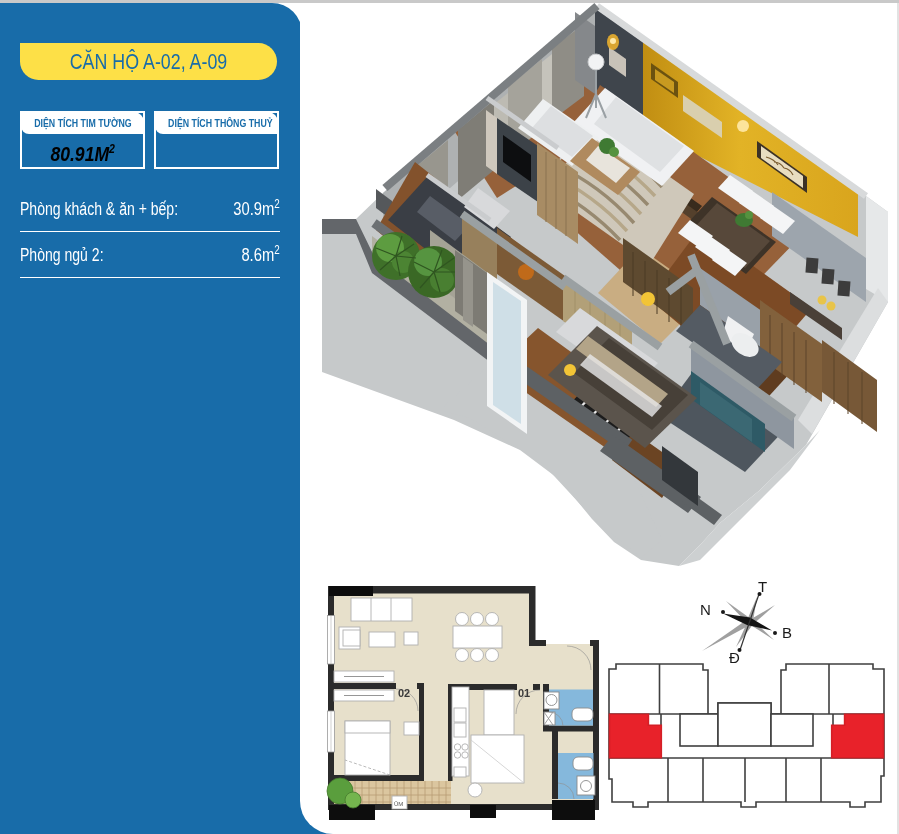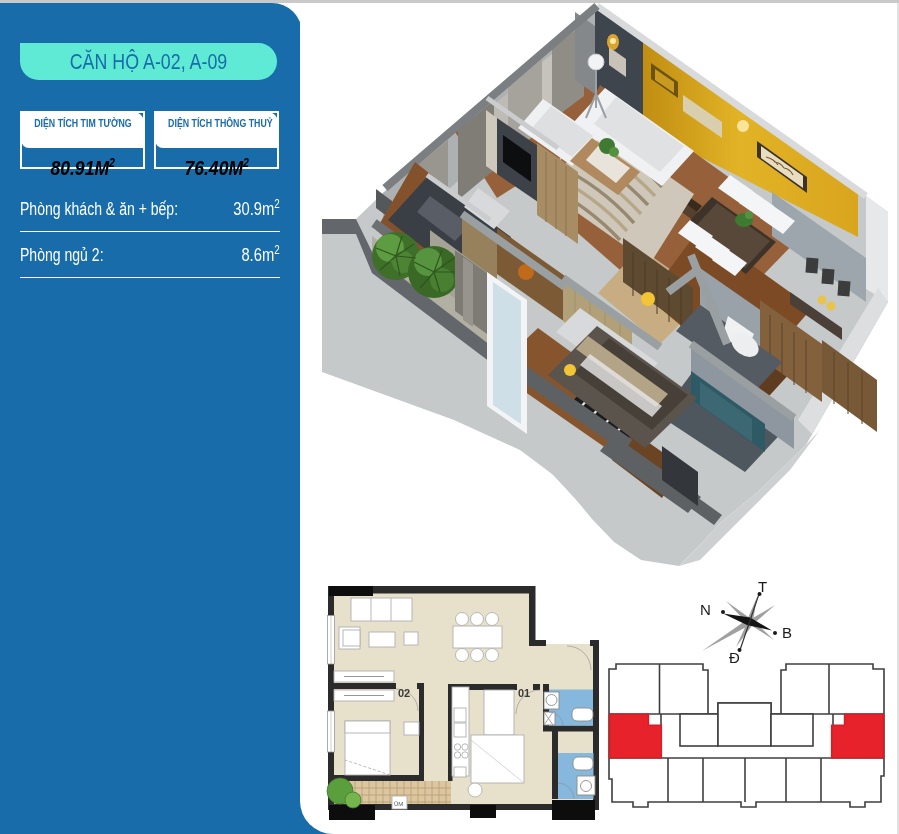--- a/index.html
+++ b/index.html
@@ -5,26 +5,26 @@
   html,body{margin:0;padding:0;}
   body{width:899px;height:834px;position:relative;overflow:hidden;background:#fff;
        font-family:"Liberation Sans", sans-serif;}
   .topstrip{position:absolute;left:0;top:0;width:899px;height:3px;background:#c9c9c9;}
   .rightstrip{position:absolute;right:0;top:3px;width:2px;height:831px;background:#e2e2e2;}
   .bluepanel{position:absolute;left:0;top:3px;width:302px;height:831px;background:#186ca9;
              border-top-right-radius:30px;}
   .bluefoot{position:absolute;left:0;bottom:0;width:336px;height:80px;background:#186ca9;}
   .whitepanel{position:absolute;left:300px;top:3px;width:599px;height:831px;background:#fff;
               border-bottom-left-radius:33px;}
-  .titlebox{position:absolute;left:20px;top:43px;width:257px;height:37px;background:#5eead4;
+  .titlebox{position:absolute;left:20px;top:43px;width:257px;height:37px;background:#fde047;
             border-radius:0 20px 20px 20px;overflow:hidden;}
   .titlebox span{display:block;width:100%;text-align:center;line-height:38px;
             font-size:22px;color:#186ca9;transform:scaleX(0.81);transform-origin:center;}
   .statbox{position:absolute;top:111px;width:121px;height:54px;border:2px solid #fff;}
-  .statbox .hd{position:relative;margin:-1px -1px 0 -1px;height:36px;background:#fff;
+  .statbox .hd{position:relative;margin:-1px -1px 0 -1px;height:22px;background:#fff;
         border-radius:2px 10px 0 8px;text-align:center;line-height:23px;
         font-size:11px;font-weight:bold;color:#186ca9;white-space:nowrap;}
   .statbox .hd span{display:inline-block;transform:scaleX(0.8);transform-origin:center;}
   .statbox .val{text-align:center;color:#000000;font-size:20px;font-weight:bold;line-height:31px;font-style:italic;}
   .statbox .val span{display:inline-block;transform:scaleX(0.88);transform-origin:center;}
   .statbox .val sup{font-size:12px;}
   .rows{position:absolute;left:20px;top:186px;width:260px;}
   .row{position:relative;height:45px;color:#fff;font-weight:normal;font-size:18px;
        border-bottom:1px solid #fff;}
   .row .lbl{position:absolute;left:0;bottom:11px;transform:scaleX(0.78);transform-origin:left;white-space:nowrap;}
@@ -40,21 +40,20 @@
   <div class="rightstrip"></div>
   <div class="titlebox">
     <span>CĂN HỘ A-02, A-09</span>
   </div>
   <div class="statbox" style="left:20px;">
     <div class="hd"><span>DIỆN TÍCH TIM TƯỜNG</span></div>
     <div class="val"><span>80.91M<sup>2</sup></span></div>
   </div>
   <div class="statbox" style="left:154px;">
     <div class="hd"><span>DIỆN TÍCH THÔNG THUỶ</span></div>
-    <div class="val"><span>76.40M<sup>2</sup></span></div>
   </div>
   <div class="rows">
     <div class="row">
       <span class="lbl">Phòng khách &amp; ăn + bếp:</span>
       <span class="val">30.9m<sup>2</sup></span>
     </div>
     <div class="row">
       <span class="lbl">Phòng ngủ 2:</span>
       <span class="val">8.6m<sup>2</sup></span>
     </div>

